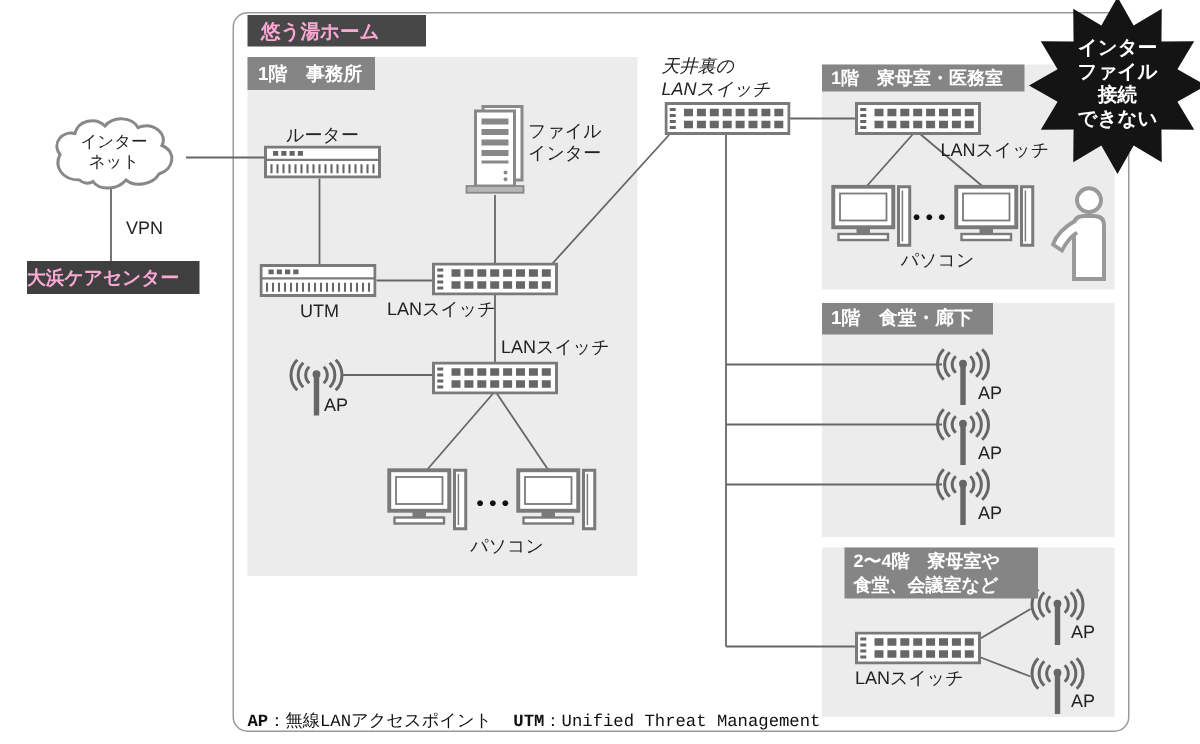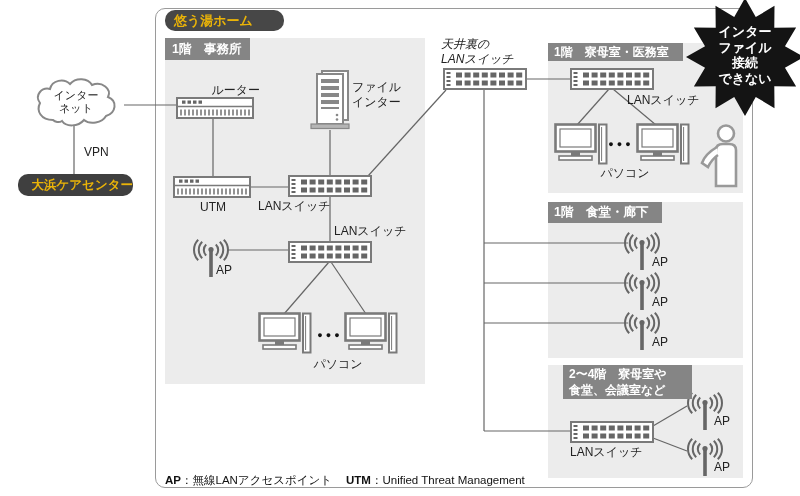--- a/index.html
+++ b/index.html
@@ -3,21 +3,21 @@
 <meta charset="utf-8">
 <style>
   html,body{margin:0;padding:0;background:#fff;}
   #stage{
     position:relative;width:800px;height:496px;overflow:hidden;background:#fff;
     font-family:"Liberation Sans","DejaVu Sans",sans-serif;color:#222;
   }
   .abs{position:absolute;}
   .graybox{background:#ececec;}
   .outerbox{border:1.5px solid #9a9a9a;border-radius:10px;background:#fff;}
-  .darkbar{background:#474747;color:#eab308;font-weight:bold;white-space:nowrap;overflow:hidden;border-radius:10px;}
+  .darkbar{background:#474747;color:#f9a8d4;font-weight:bold;white-space:nowrap;overflow:hidden;}
   .graybar{background:#858585;color:#fff;font-weight:bold;white-space:nowrap;overflow:hidden;}
   .lbl{font-size:12px;color:#222;white-space:nowrap;line-height:14px;}
   .lbl.center{text-align:center;}
   .dots{font-size:9px;letter-spacing:3px;color:#111;text-align:center;}
   .wires{left:0;top:0;z-index:1;}
   .dev{z-index:2;}
   .txt{z-index:3;}
   .burst{z-index:4;}
   .bursttext{z-index:5;color:#fff;font-weight:bold;font-size:13px;text-align:center;line-height:15.5px;}
   .bursttext span{display:block;}
@@ -112,26 +112,26 @@
   </svg>
 
   <svg class="abs dev" style="left:28px;top:75px;" width="96" height="56">
       <use href="#sym-cloud"></use>
     </svg>
   <div class="abs lbl center txt" style="left:40px;top:89px;width:72px;line-height:13px;font-size:11px;">
     <span style="display:block">インター</span>
     <span style="display:block">ネット</span>
   </div>
   <div class="abs lbl txt" style="left:84px;top:145px;">VPN</div>
-  <div class="abs darkbar txt" style="left:18px;top:174px;width:115px;height:22px;line-height:22px;text-align:right;font-size:12.5px;background:#3f3f3f;">大浜ケアセンター</div>
+  <div class="abs darkbar txt" style="left:18px;top:174px;width:115px;height:22px;line-height:22px;text-align:left;font-size:12.5px;background:#3f3f3f;">大浜ケアセンター</div>
 
   <div class="abs darkbar txt" style="left:165px;top:10px;width:110px;height:21px;line-height:21px;padding-left:9px;font-size:13px;">悠う湯ホーム</div>
   <div class="abs graybar txt" style="left:165px;top:38px;width:78px;height:22px;line-height:22px;padding-left:7px;font-size:12.5px;">1階　事務所</div>
 
-  <div class="abs lbl center txt" style="left:170px;top:83px;width:90px;text-align:right;">ルーター</div>
+  <div class="abs lbl center txt" style="left:170px;top:83px;width:90px;">ルーター</div>
   <svg class="abs dev" style="left:176px;top:97px;" width="78" height="22">
       <use href="#sym-router"></use>
     </svg>
 
   <svg class="abs dev" style="left:309px;top:69px;" width="44" height="62">
       <use href="#sym-server"></use>
     </svg>
   <div class="abs lbl txt" style="left:352px;top:80px;line-height:15px;">
     <span style="display:block">ファイル</span>
     <span style="display:block">インター</span>
@@ -225,17 +225,17 @@
   <svg class="abs burst" style="left:686px;top:-2px;" width="118" height="118" viewBox="0 0 114 114">
     <polygon fill="#141414" points="114,57 95.6,67.4 106.4,85.5 85.3,85.3 85.5,106.4 67.4,95.6 57,114 46.6,95.6 28.5,106.4 28.7,85.3 7.6,85.5 18.4,67.4 0,57 18.4,46.6 7.6,28.5 28.7,28.7 28.5,7.6 46.6,18.4 57,0 67.4,18.4 85.5,7.6 85.3,28.7 106.4,28.5 95.6,46.6"></polygon>
   </svg>
   <div class="abs bursttext" style="left:700px;top:24px;width:90px;">
     <span>インター</span>
     <span>ファイル</span>
     <span>接続</span>
     <span>できない</span>
   </div>
 
-  <div class="abs legend txt" style="left:165px;top:473px;">
+  <div class="abs legend txt" style="left:165px;top:473px;font-family:Liberation Mono, monospace;">
     <b>AP</b><span>：無線LANアクセスポイント</span><span style="display:inline-block;width:14px;"></span><b>UTM</b><span>：Unified Threat Management</span>
   </div>
 
 </div>
 
 </body></html>

